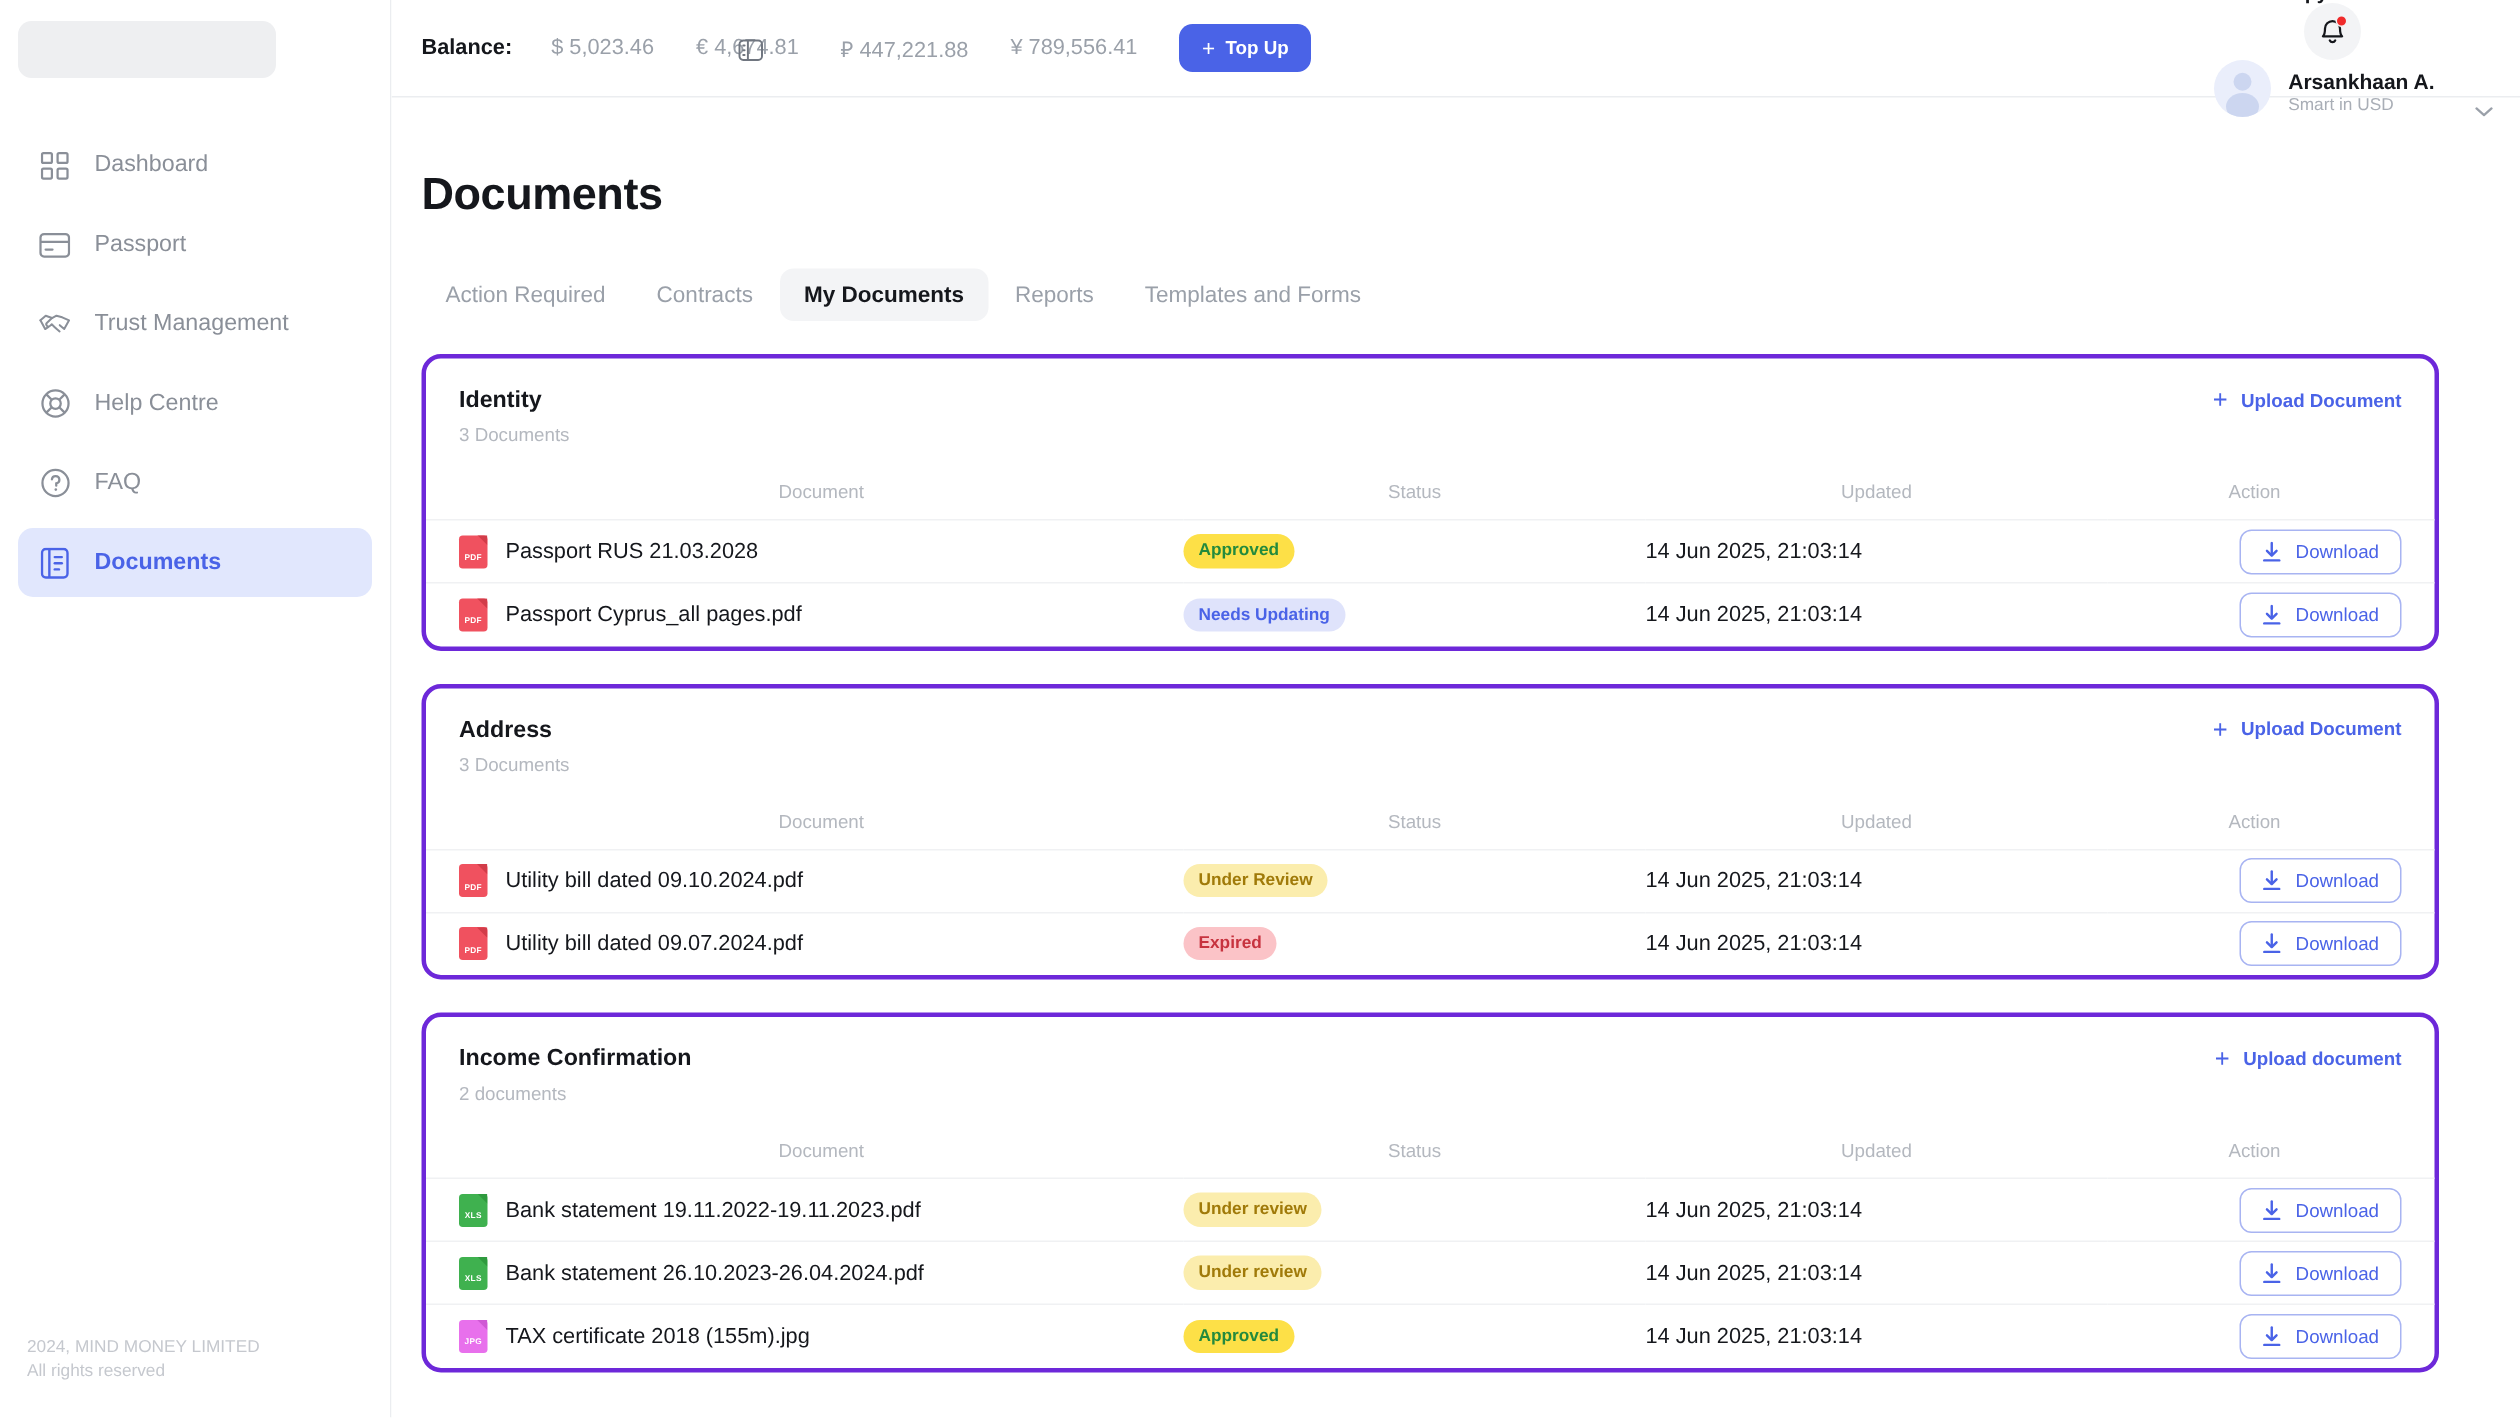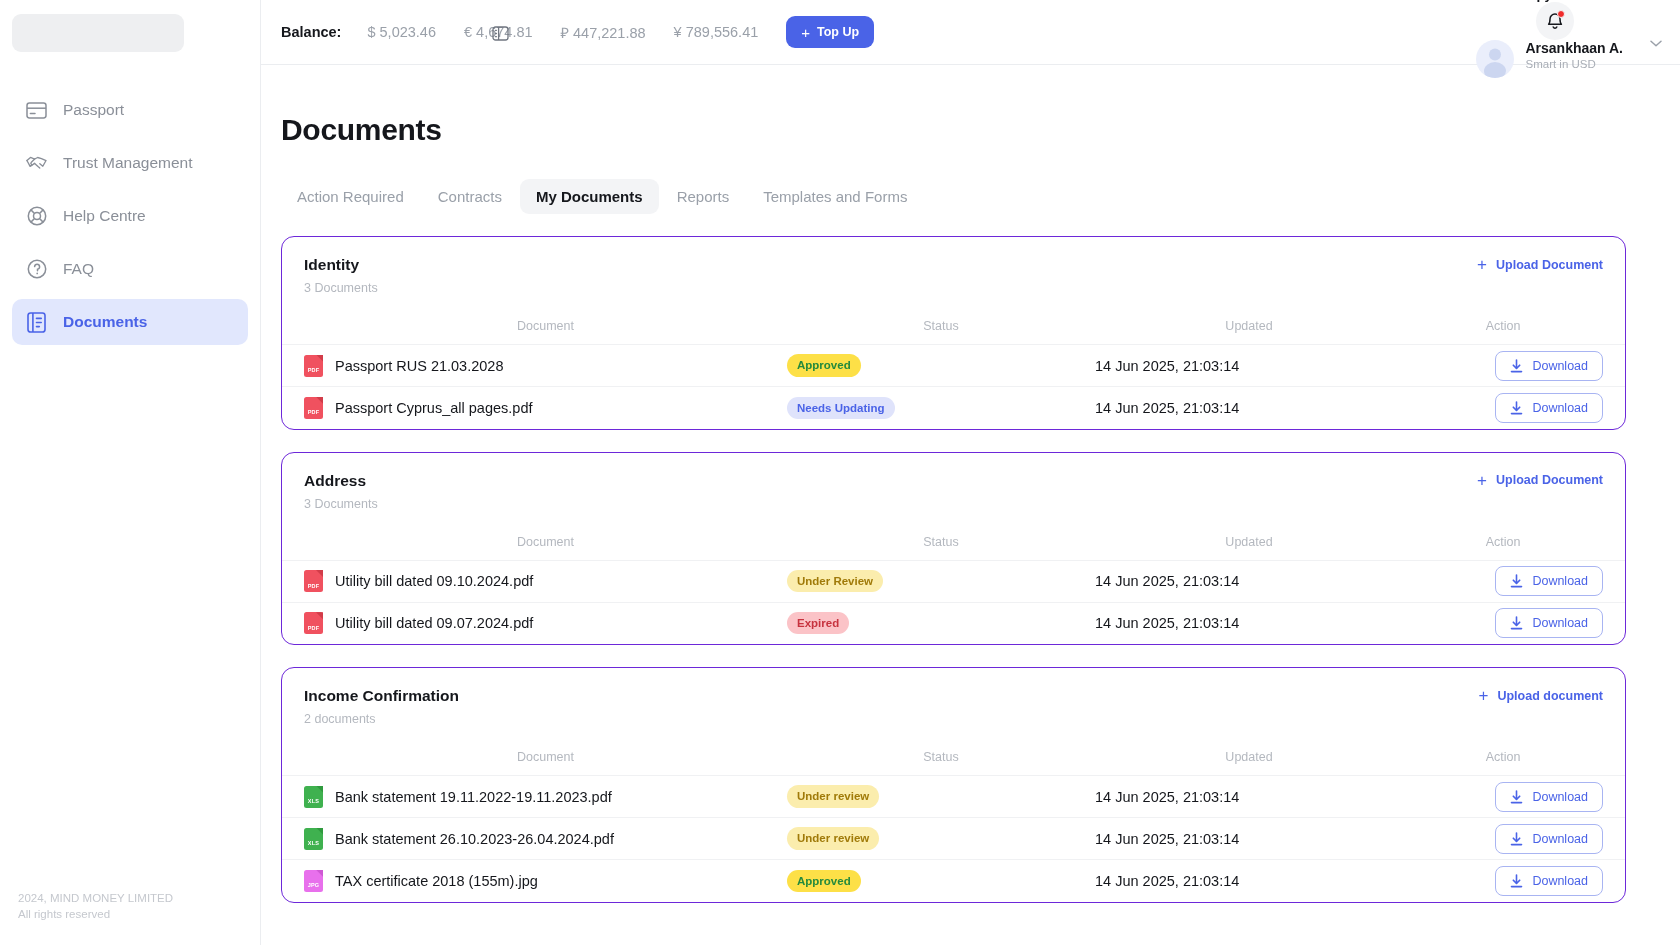--- a/index.html
+++ b/index.html
@@ -67,21 +67,21 @@
   }
   .bell-wrap {
     width: 38px; height: 38px; border-radius: 50%; background: #f3f4f6;
     display: flex; align-items: center; justify-content: center; position: relative;
     cursor: pointer; margin-right: 28px;
   }
   .bell-dot {
     position: absolute; top: 8px; right: 9px; width: 8px; height: 8px;
     border-radius: 50%; background: #f02b2b; border: 1.5px solid #f3f4f6;
   }
-  .user { display: flex; align-items: flex-start; gap: 11px; cursor: pointer; }
+  .user { display: flex; align-items: flex-end; gap: 11px; cursor: pointer; }
   .avatar {
     width: 38px; height: 38px; border-radius: 50%; background: #eaeefb;
     display: flex; align-items: flex-end; justify-content: center; overflow: hidden;
   }
   .user-text { line-height: 1.25; }
   .user-name { font-size: 14px; font-weight: 700; color: #15171c; }
   .user-sub { font-size: 11.5px; color: #a9aeb6; }
   .user-chev { margin-left: 16px; display:flex; }
 
   
@@ -90,21 +90,21 @@
 
   .tabs { display: flex; align-items: center; gap: 2px; margin-top: 32px; }
   .tab {
     font-size: 15px; color: #9aa0a9; padding: 9px 16px; border-radius: 9px;
     cursor: pointer; white-space: nowrap;
   }
   .tab.active { background: #f3f4f6; color: #15171c; font-weight: 700; }
 
   .card {
     margin-top: 22px; width: 1345px;
-    border: 1px solid #6d28d9; border-radius: 13px; background: #fff;
+    border: 3px solid #6d28d9; border-radius: 13px; background: #fff;
   }
   .card-head { padding: 19px 22px 0 22px; position: relative; }
   .card-title { font-size: 15.5px; font-weight: 700; color: #15171c; }
   .card-count { font-size: 12.5px; color: #b4b8bf; margin-top: 7px; }
   .upload-btn {
     position: absolute; right: 22px; top: 19px;
     display: inline-flex; align-items: center; gap: 9px;
     color: #4a63e7; font-size: 12.5px; font-weight: 700; cursor: pointer;
     background: none; border: none; font-family: inherit;
   }
@@ -163,20 +163,31 @@
 </head>
 <body>
 
 <div class="app">
 
   <aside class="sidebar">
     <div class="logo-row">
       <div class="logo-skeleton"></div>
     </div>
     <nav class="nav" id="nav">
+        <div class="nav-item">
+          <span class="nav-ico">
+            <svg width="19" height="19" viewBox="0 0 19 19" fill="none" stroke="currentColor" stroke-width="1.5">
+              <rect x="1" y="1" width="6.6" height="6.6" rx="1"></rect>
+              <rect x="11.4" y="1" width="6.6" height="6.6" rx="1"></rect>
+              <rect x="1" y="11.4" width="6.6" height="6.6" rx="1"></rect>
+              <rect x="11.4" y="11.4" width="6.6" height="6.6" rx="1"></rect>
+            </svg>
+          </span>
+          <span class="nav-label">Dashboard</span>
+        </div>
         <div class="nav-item">
           <span class="nav-ico">
             <svg width="21" height="17" viewBox="0 0 21 17" fill="none" stroke="currentColor" stroke-width="1.5">
               <rect x="1" y="1" width="19" height="15" rx="2.4"></rect>
               <line x1="1" y1="6.2" x2="20" y2="6.2"></line>
               <line x1="4.4" y1="11.4" x2="9" y2="11.4" stroke-linecap="round"></line>
             </svg>
           </span>
           <span class="nav-label">Passport</span>
         </div>

